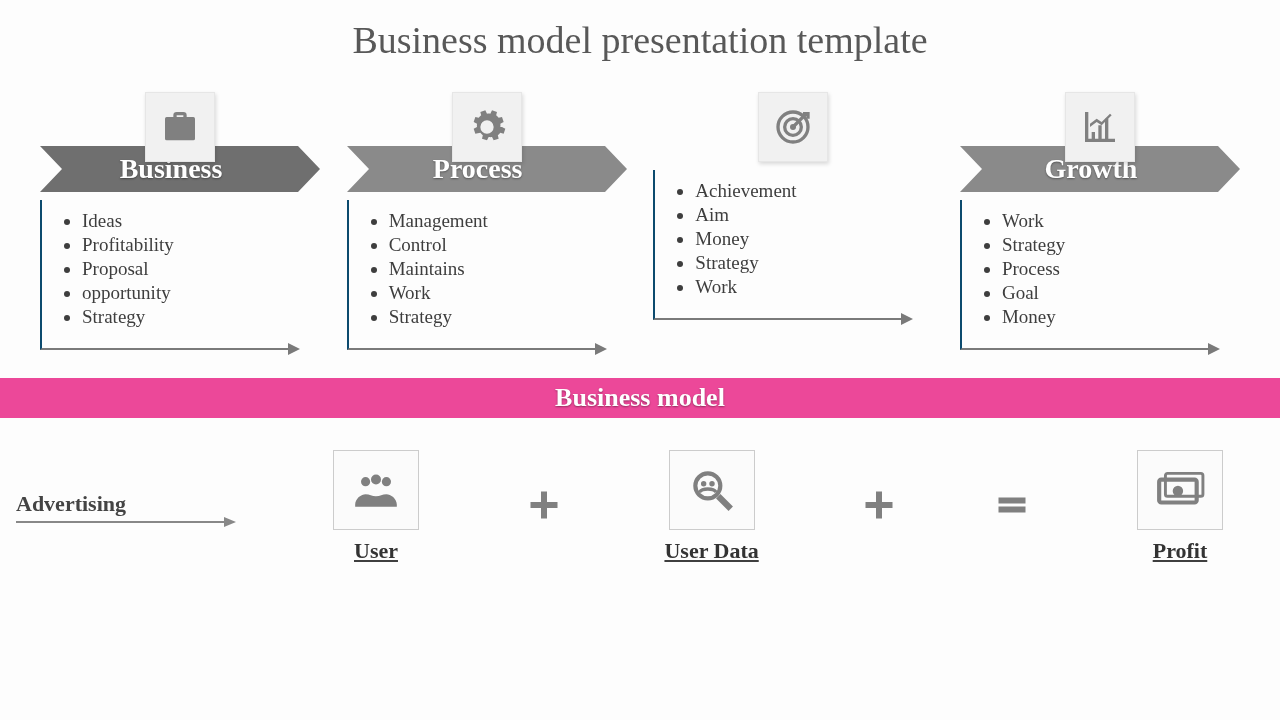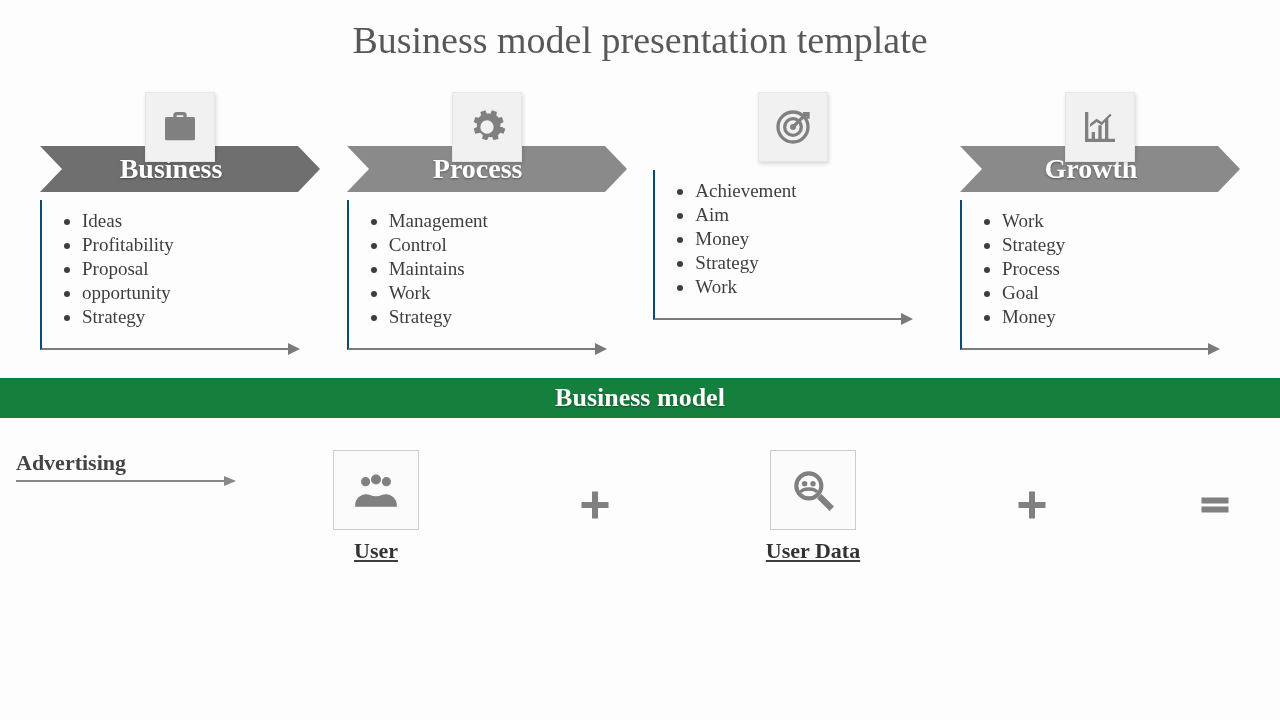--- a/index.html
+++ b/index.html
@@ -70,31 +70,31 @@
     border-left: 12px solid #7a7a7a;
     border-top: 6px solid transparent;
     border-bottom: 6px solid transparent;
   }
   .bullets { list-style: disc; padding-left: 22px; font-size: 19px; color: #3e3e3e; }
   .bullets li { margin: 2px 0; }
 
   .section-bar {
     margin-top: 28px;
     height: 40px;
-    background: #15803d;
+    background: #ec4899;
     display: flex; align-items: center; justify-content: center;
     font-family: Georgia, "Times New Roman", serif;
     font-size: 26px; font-weight: bold;
     color: #fff;
     text-shadow: 0 1px 2px rgba(0,0,0,0.4);
   }
 
   .model-row {
     display: flex;
-    align-items: flex-start;
+    align-items: center;
     padding: 32px 40px 0 16px;
   }
   .adv-label-wrap { width: 210px; position: relative; }
   .adv-label {
     font-size: 22px; font-weight: bold; color: #444;
   }
   .adv-underline {
     height: 2px; background: #888; margin-top: 4px; position: relative;
   }
   .adv-underline::after {
@@ -261,14 +261,24 @@
       <svg viewBox="0 0 24 24">
           <path d="M10 3h4v7h7v4h-7v7h-4v-7H3v-4h7V3z"></path>
         </svg>
     </div>
     <div class="op">
       <svg viewBox="0 0 24 24">
           <rect x="3" y="7" width="18" height="4"></rect>
           <rect x="3" y="13" width="18" height="4"></rect>
         </svg>
     </div>
+    <div class="model-item">
+      <div class="model-box">
+        <svg viewBox="0 0 24 24">
+            <rect x="2" y="7" width="18" height="11" rx="1" fill="none" stroke="#808080" stroke-width="2"></rect>
+            <circle cx="11" cy="12.5" r="2.5"></circle>
+            <rect x="5" y="4" width="18" height="11" rx="1" fill="none" stroke="#808080" stroke-width="1.4"></rect>
+          </svg>
+      </div>
+      <div class="model-caption">Profit</div>
+    </div>
   </div>
 </div>
 
 </body></html>

